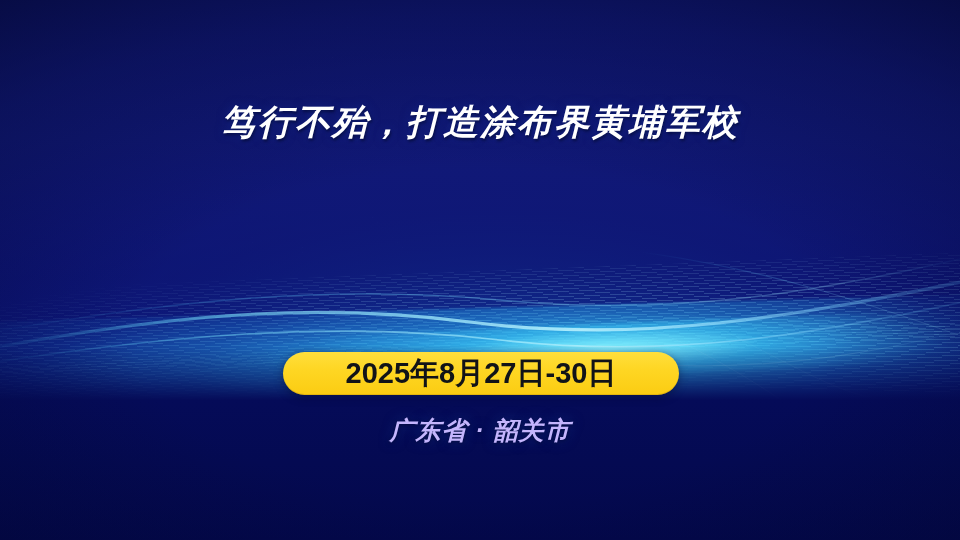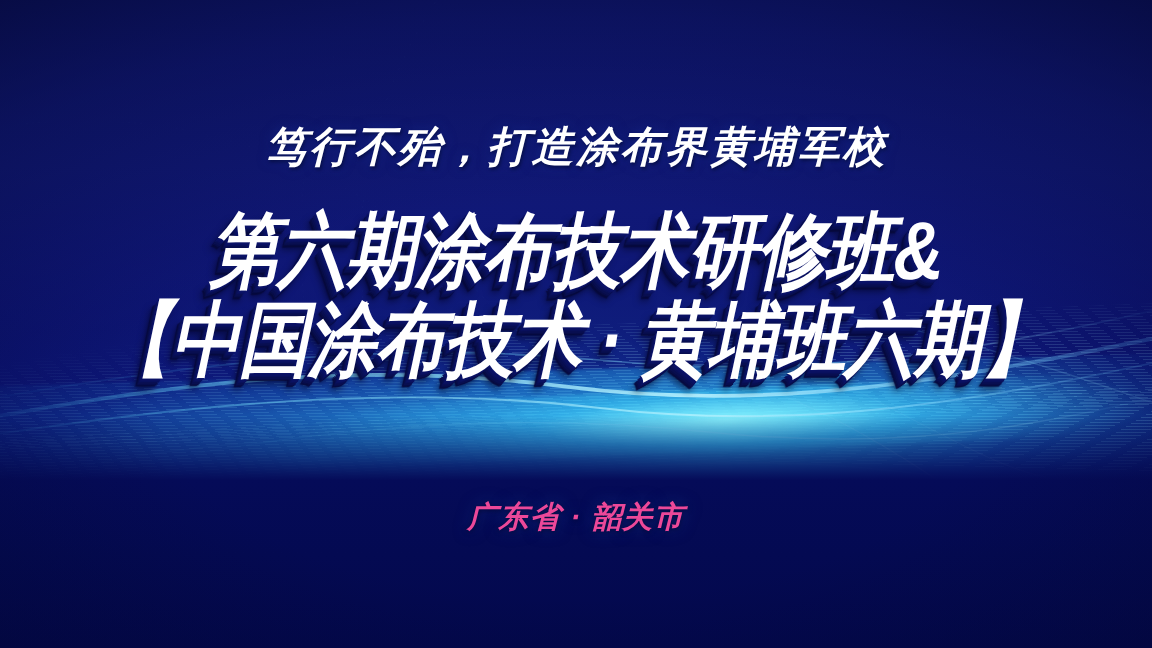--- a/index.html
+++ b/index.html
@@ -173,21 +173,21 @@
     font-size:29px;
     font-weight:700;
     letter-spacing:0px;
     white-space:nowrap;
     transform:scaleY(1.04);
   }
 
   .location{
     position:absolute; top:414px; left:0; width:100%;
     text-align:center;
-    color:#ec4899;
+    color:#c4b5fd;
     font-family:"Liberation Sans", sans-serif;
     font-size:25px;
     font-weight:700;
     font-style:italic;
     letter-spacing:1px;
     white-space:nowrap;
     text-shadow:0 1px 4px rgba(3,8,48,.9), 0 0 12px rgba(30,70,170,.55);
   }
 </style>
 </head>
@@ -247,22 +247,21 @@
     <path d="M 640 252 C 760 268, 860 300, 990 346" fill="none" stroke="url(#rg2)" stroke-width="1.1" opacity="0.45"></path>
   </svg>
 
   <div class="bg-bottomdark"></div>
   <div class="vignette"></div>
 
   <div class="content">
 
     <div class="subtitle">笃行不殆，打造涂布界黄埔军校</div>
 
-    <div class="title-block">
-      <div class="title-line l1">第六期涂布技术研修班&amp;</div>
-      <div class="title-line l2">【中国涂布技术 · 黄埔班六期】</div>
+
+    <div class="date-badge">
+      <span>2025年8月27日-30日</span>
     </div>
-
 
     <div class="location">广东省 · 韶关市</div>
 
   </div>
 </div>
 
 </body></html>

